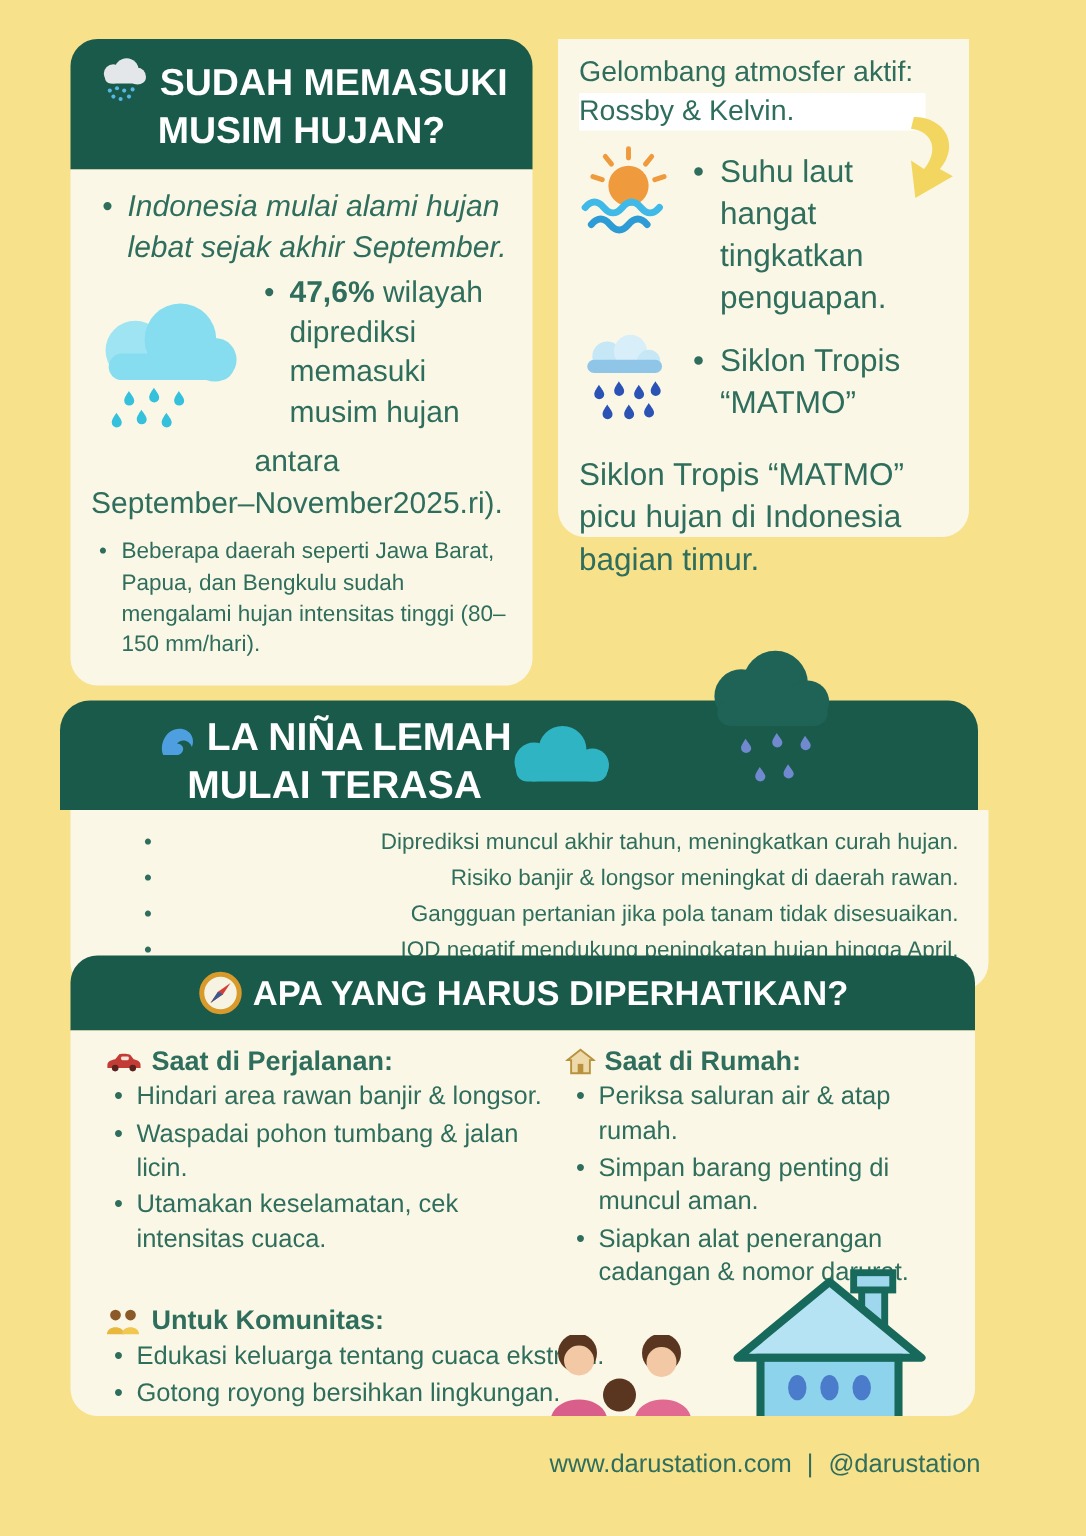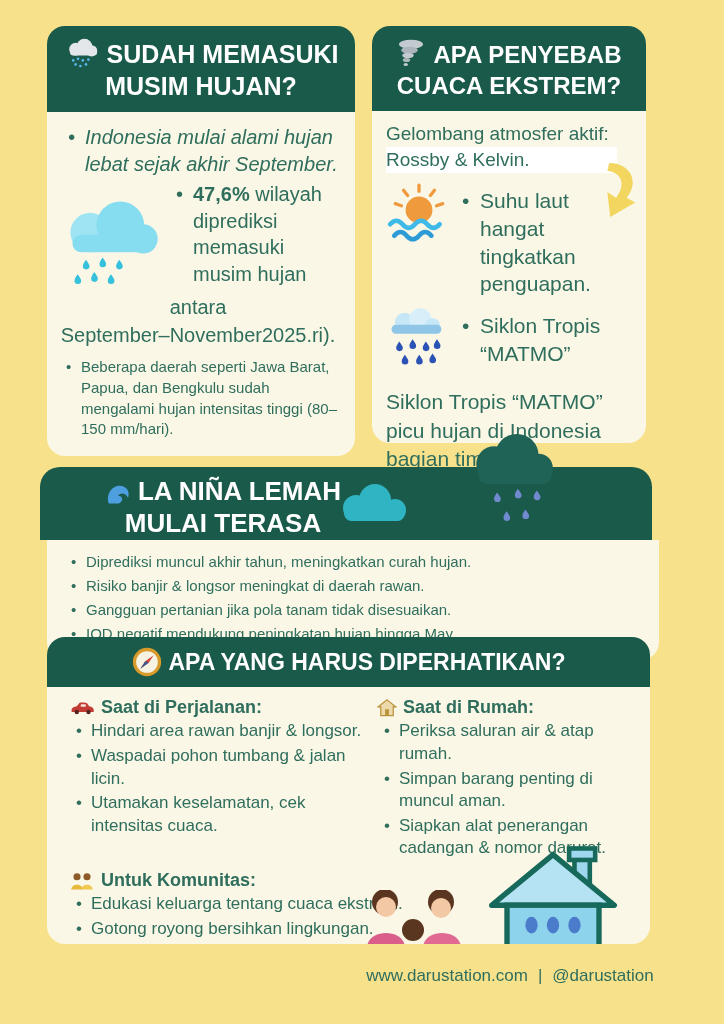--- a/index.html
+++ b/index.html
@@ -38,21 +38,21 @@
   #arrow{position:absolute;left:218px;top:48px;width:52px;height:64px;z-index:4;}
 
   
   #banner{position:absolute;left:40px;top:467px;width:612px;height:73px;background:#1A5A4B;
           border-radius:20px 20px 0 0;z-index:2;}
   #banner .title{position:absolute;left:38px;top:9px;width:290px;color:#FFFFFF;font-weight:bold;
                  font-size:26px;line-height:1.22;text-align:center;}
   #teal-cloud{position:absolute;left:294px;top:14px;width:80px;}
   #dark-cloud{position:absolute;left:463px;top:432px;width:104px;height:102px;z-index:3;}
   #banner-body{position:absolute;left:47px;top:540px;width:612px;background:#FBF7E6;
-               border-radius:0 0 18px 18px;padding:10px 20px 14px 19px;box-sizing:border-box;}
+               border-radius:0 0 18px 18px;padding:10px 20px 14px 44px;box-sizing:border-box;text-align:right;}
   #banner-body .b-sm{font-size:15px;line-height:1.6;}
 
   
   #card4{position:absolute;left:47px;top:637px;width:603px;}
   #card4 .card-hdr{font-size:23px;border-radius:18px 18px 0 0;padding:10px 8px;}
   #card4 .card-body{height:247px;padding:10px 18px 0 22px;position:relative;overflow:hidden;}
   .cols{display:flex;}
   .col-l{width:308px;flex:none;}
   .col-r{flex:1;}
   .sec-h{display:flex;align-items:center;font-size:18px;font-weight:bold;margin-bottom:2px;}
@@ -122,32 +122,20 @@
       </div>
       <div class="centered-lines">
         <div>antara</div>
         <div>September–November2025.ri).</div>
       </div>
       <div class="b-sm">Beberapa daerah seperti Jawa Barat, Papua, dan Bengkulu sudah mengalami hujan intensitas tinggi (80–150 mm/hari).</div>
     </div>
   </div>
 
   <div id="card2">
-    <div class="card-hdr">
-      <span class="inline-ic">
-        <svg width="30" height="32" viewBox="0 0 40 42">
-          <ellipse cx="20" cy="8" rx="16" ry="6" fill="#C3CAD0"></ellipse>
-          <ellipse cx="18" cy="16" rx="11" ry="4.6" fill="#ADB5BC"></ellipse>
-          <ellipse cx="16" cy="23" rx="7.6" ry="3.6" fill="#C3CAD0"></ellipse>
-          <ellipse cx="14" cy="29" rx="5" ry="2.8" fill="#ADB5BC"></ellipse>
-          <ellipse cx="13" cy="35" rx="3" ry="2" fill="#C3CAD0"></ellipse>
-        </svg>
-      </span><span>APA PENYEBAB</span><br>
-      <span>CUACA EKSTREM?</span>
-    </div>
     <div class="card-body">
       <div class="intro">
         <div>Gelombang atmosfer aktif:</div>
         <div class="hl">Rossby &amp; Kelvin.</div>
       </div>
       <div class="icon-row">
         <div class="ic">
           <svg width="66" height="62" viewBox="0 0 64 60">
             <g stroke="#F09A3E" stroke-width="3.2" stroke-linecap="round">
               <line x1="32" y1="2" x2="32" y2="8"></line>
@@ -223,21 +211,21 @@
         <circle cx="41" cy="19" r="16" fill="#2FB4C4"></circle>
         <circle cx="61" cy="29" r="11" fill="#2FB4C4"></circle>
         <rect x="10" y="25" width="61" height="15" rx="7.5" fill="#2FB4C4"></rect>
       </svg>
     </div>
   </div>
   <div id="banner-body">
     <div class="b-sm">Diprediksi muncul akhir tahun, meningkatkan curah hujan.</div>
     <div class="b-sm">Risiko banjir &amp; longsor meningkat di daerah rawan.</div>
     <div class="b-sm">Gangguan pertanian jika pola tanam tidak disesuaikan.</div>
-    <div class="b-sm">IOD negatif mendukung peningkatan hujan hingga May.</div>
+    <div class="b-sm">IOD negatif mendukung peningkatan hujan hingga April.</div>
   </div>
 
   <div id="card4">
     <div class="card-hdr">
       <span class="inline-ic">
         <svg width="30" height="30" viewBox="0 0 36 36">
           <circle cx="18" cy="18" r="15" fill="#F7F3E2" stroke="#D89A2B" stroke-width="4"></circle>
           <polygon points="10,26 16,17 26,10 20,19" fill="#D04038"></polygon>
           <polygon points="10,26 20,19 16,17" fill="#3A5A90"></polygon>
         </svg>

